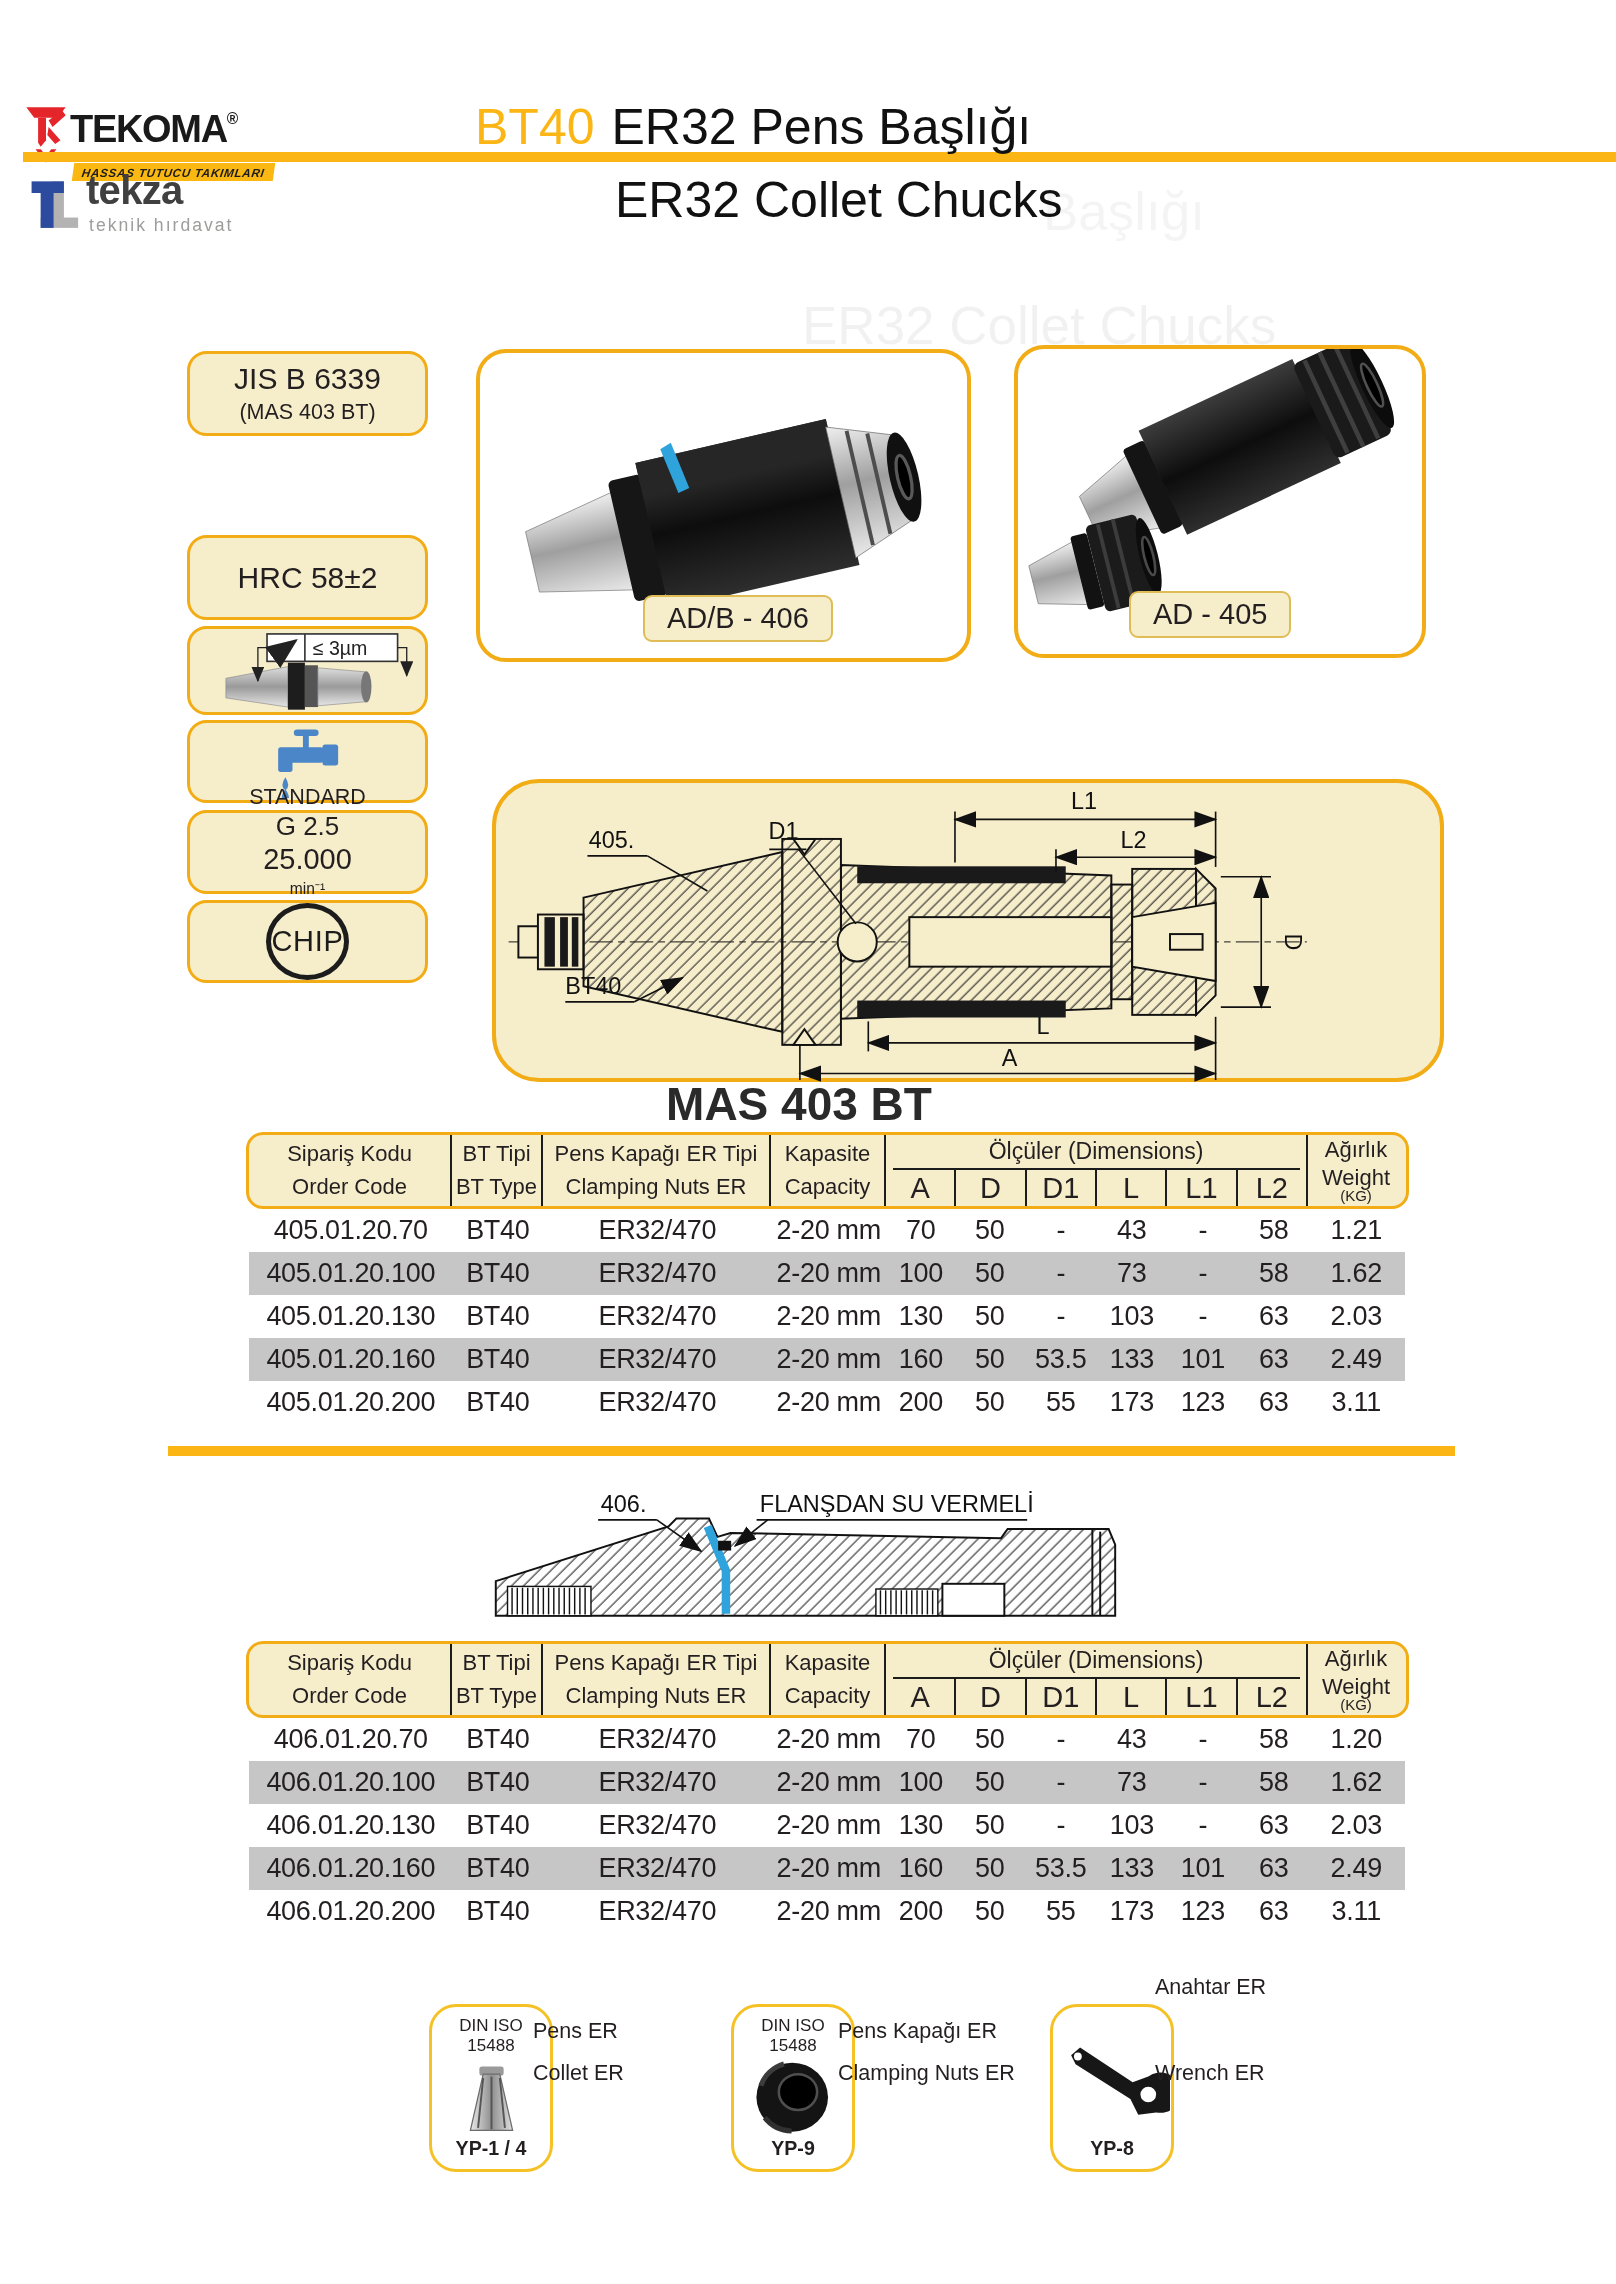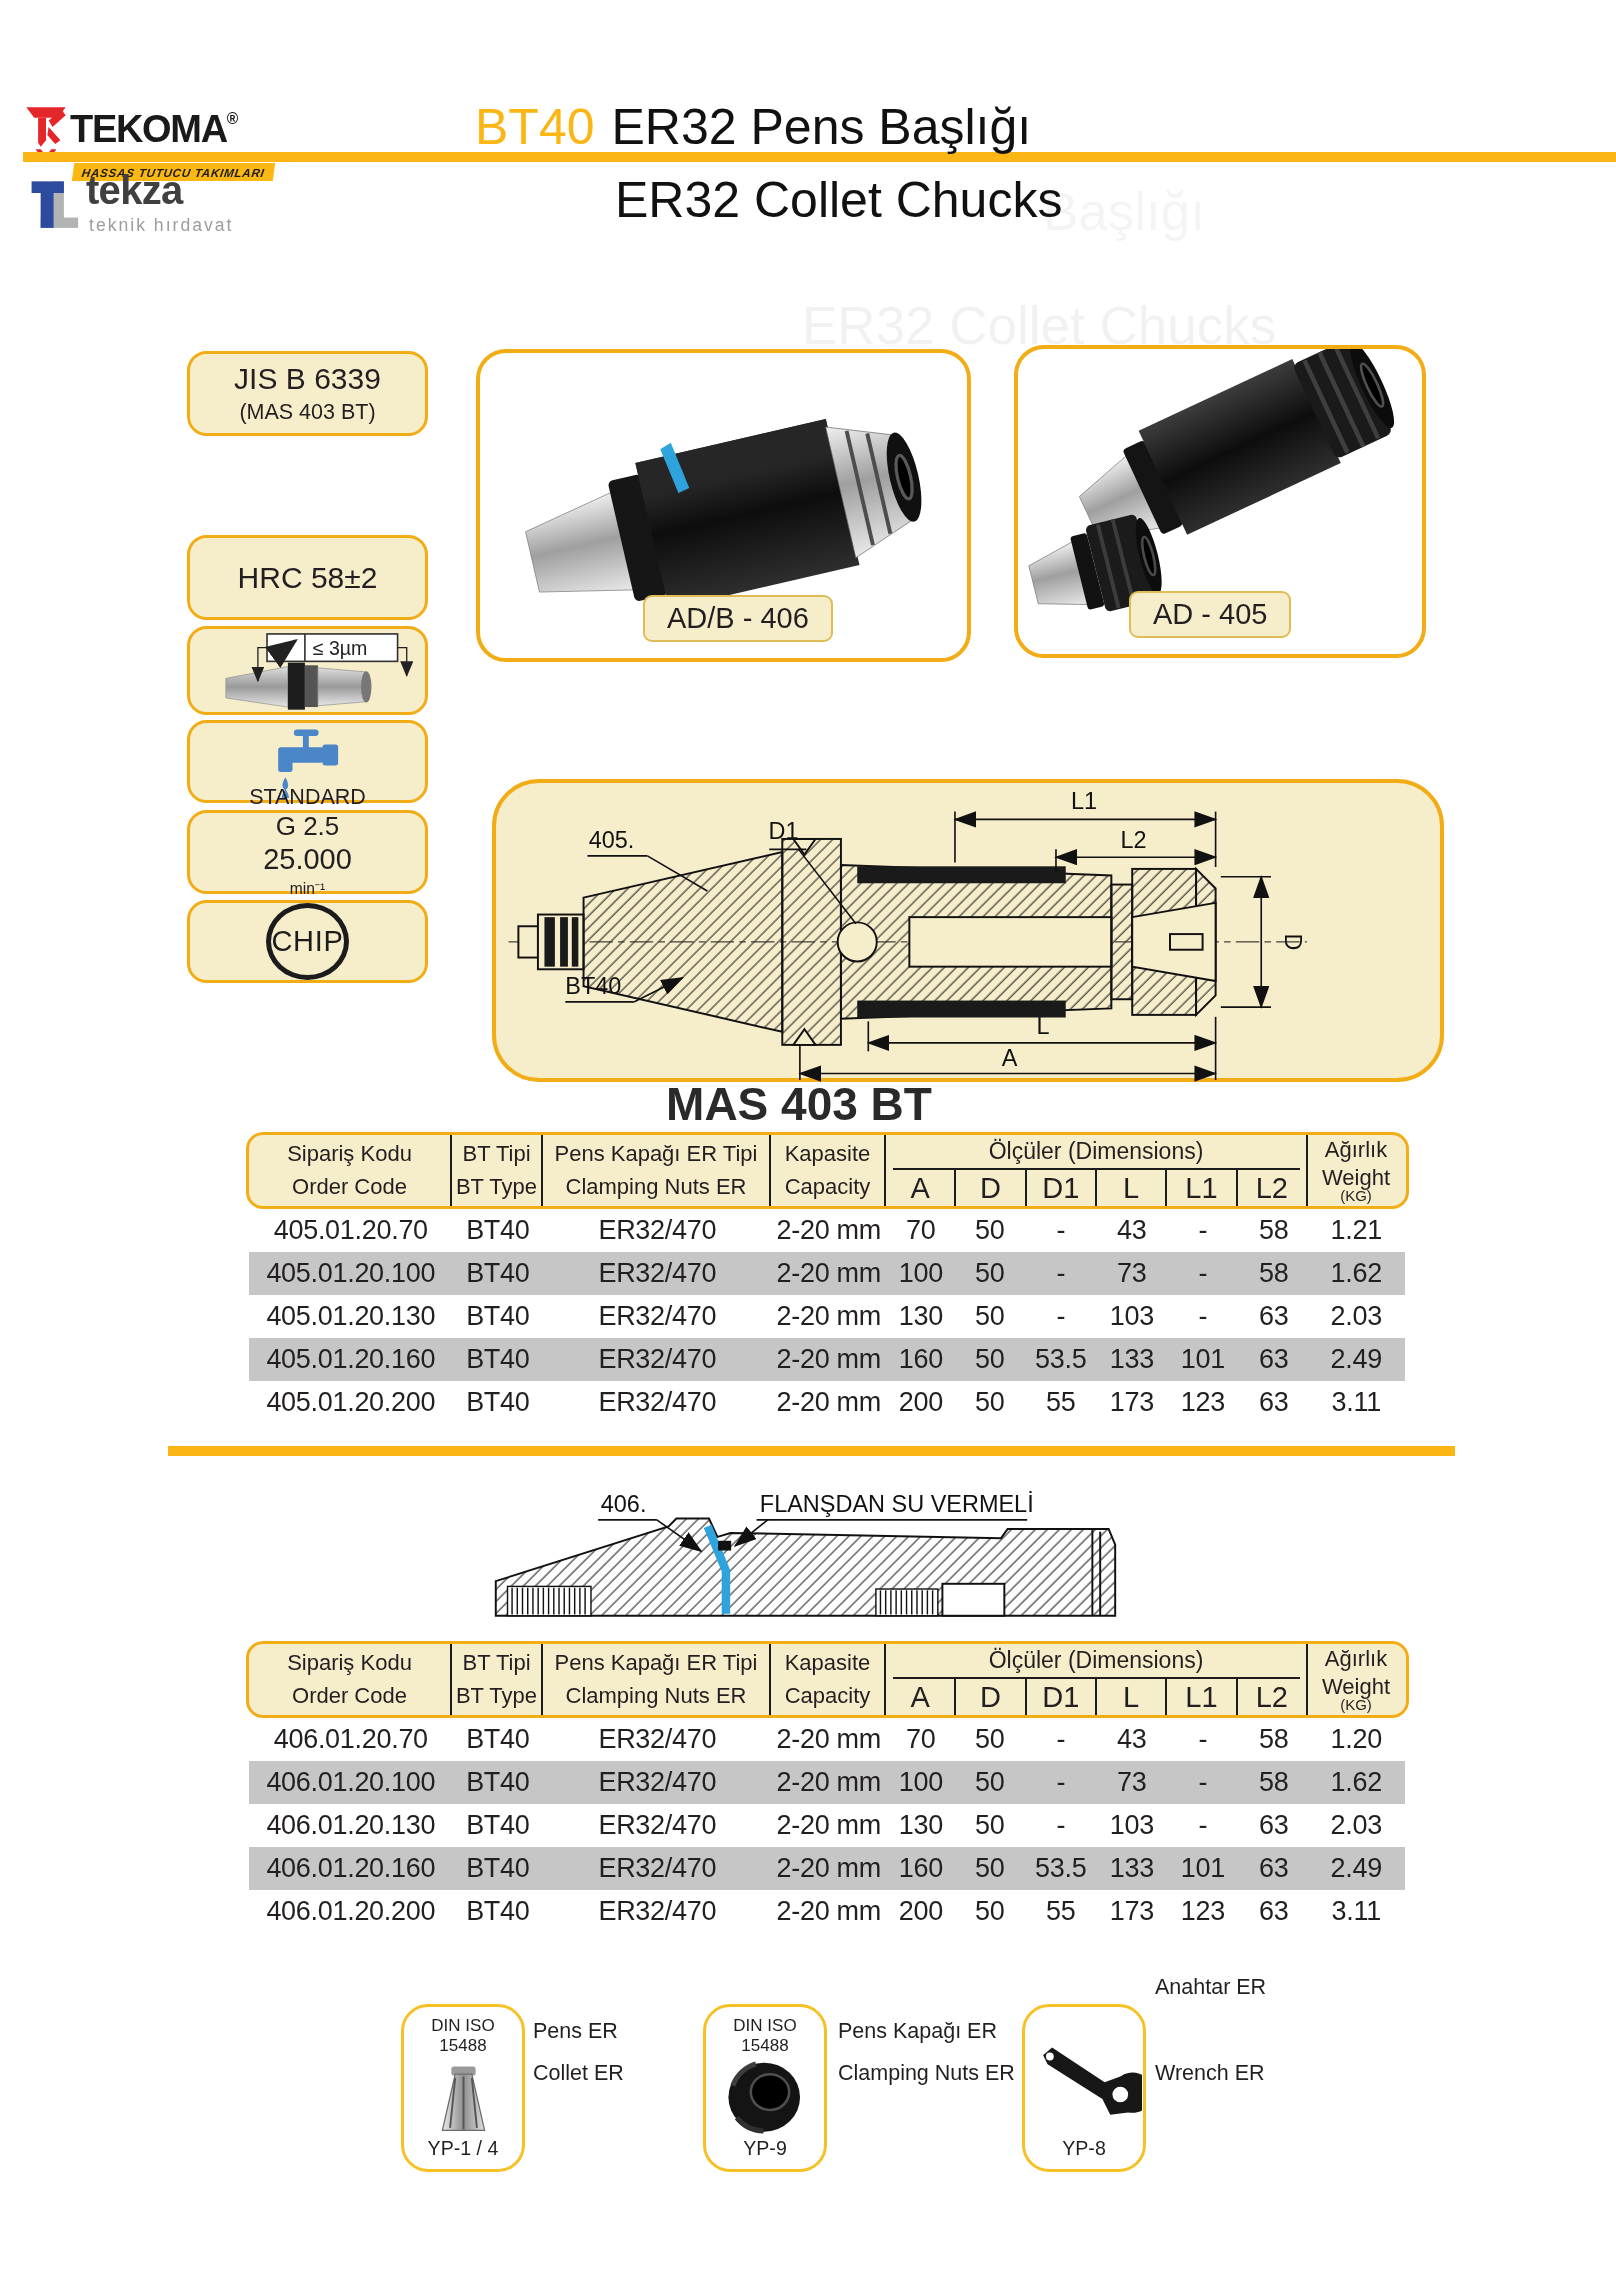--- a/index.html
+++ b/index.html
@@ -68,23 +68,23 @@
   .tbody{margin-left:3.3px;width:1156px;}
   .trow{display:flex;height:43px;align-items:center;}
   .trow.alt{background:#c6c6c6;}
   .trow .c{text-align:center;font-size:27px;letter-spacing:-0.3px;}
 
   .divider{left:168px;top:1446px;width:1287px;height:9.8px;background:#fbb615;}
 
   
   .acard{position:absolute;width:124px;height:168px;background:#fff;border:3.3px solid #f5c125;
          border-radius:27px;box-sizing:border-box;display:flex;flex-direction:column;align-items:center;
-         justify-content:space-between;padding:9px 2.6px;text-align:center;}
+         justify-content:space-between;padding:9px 2.6px;text-align:center;margin-left:28px;}
   .acard .std{font-size:17px;line-height:19.6px;}
-  .acard .code{font-size:19.6px;}
+  .acard .code{font-size:19.6px;font-weight:bold;}
   .aside-txt{position:absolute;font-size:21.5px;white-space:nowrap;}
   svg text{font-family:"Liberation Sans",sans-serif;}
 </style>
 </head>
 <body>
 
 <div class="page">
 
   <svg class="abs tk-mark" viewBox="0 0 64 96">
     <polygon points="2,2 62,2 50,18 14,18" fill="#e4252a"></polygon>

